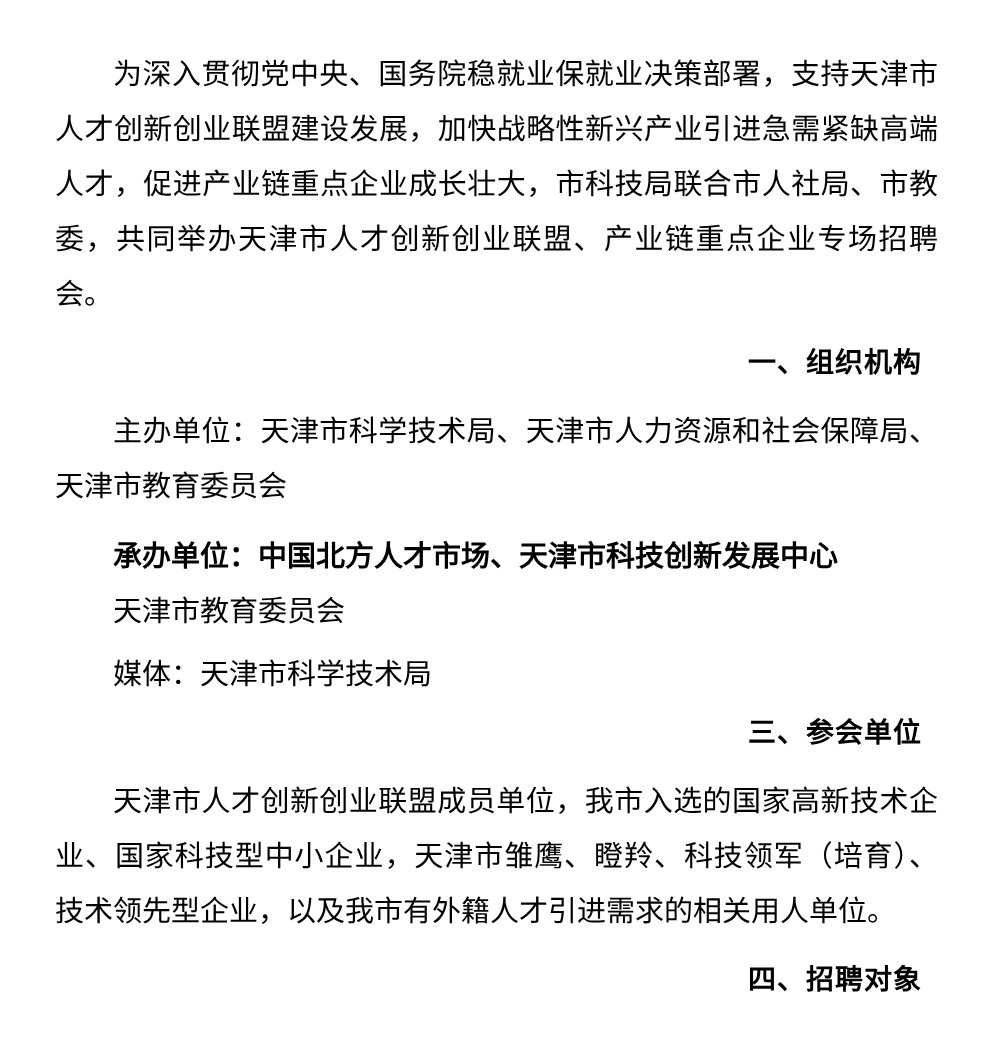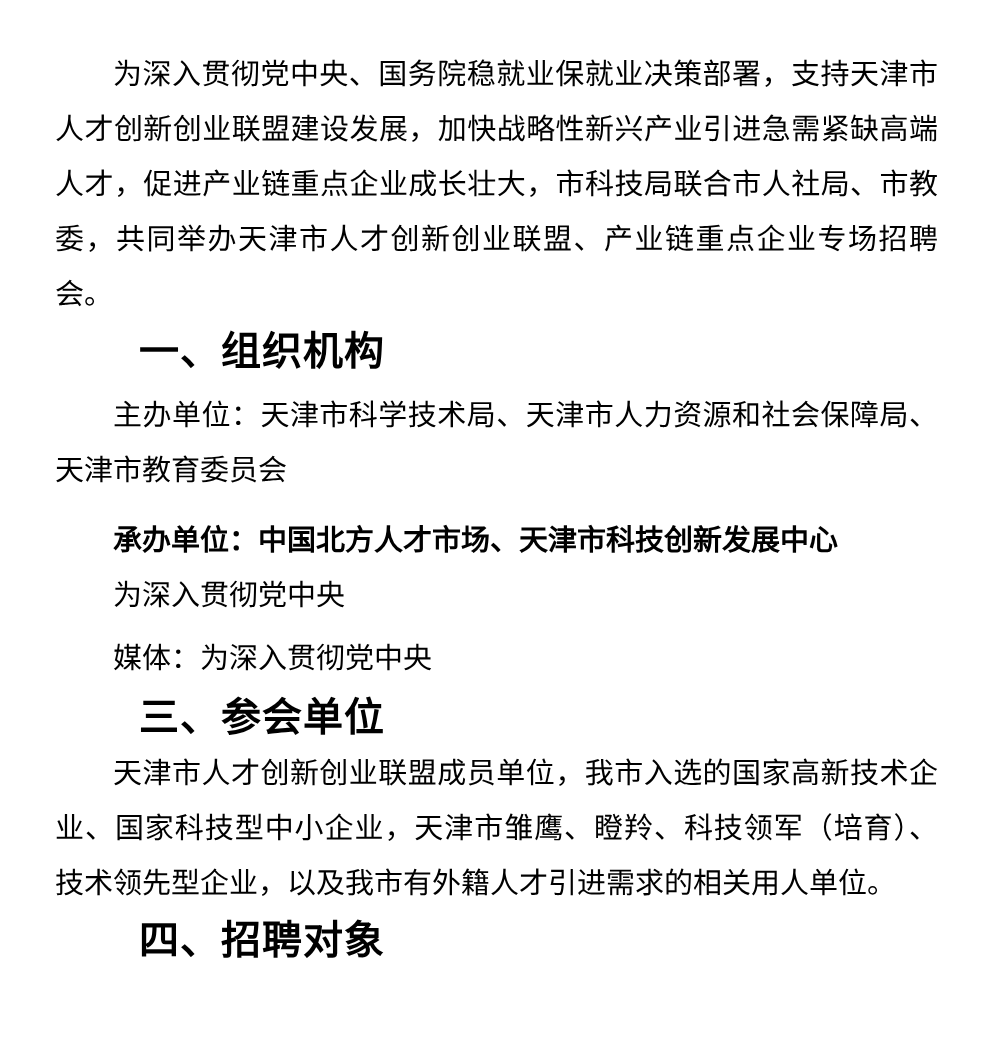--- a/index.html
+++ b/index.html
@@ -29,27 +29,28 @@
     text-align: justify;
     text-justify: inter-character;
     -ms-text-justify: inter-ideograph;
     text-indent: 2em;
     font-weight: 400;
     letter-spacing: 0;
     word-break: break-all;
   }
   
   .heading {
-    margin: 4px;
+    margin: 16px;
     font-family: "Liberation Sans", "DejaVu Sans", sans-serif;
     font-weight: 700;
-    font-size: 40px;
+    font-size: 28px;
     line-height: 50px;
     text-indent: 2em;
     letter-spacing: 1px;
+    text-align: right;
   }
   
   .gap-6  { margin-top: 6px; }
   .gap-8  { margin-top: 8px; }
   .gap-9  { margin-top: 9px; }
   .gap-12 { margin-top: 12px; }
   .gap-15 { margin-top: 15px; font-weight: bold; }
   .gap-19 { margin-top: 19px; }
 </style>
 </head>
@@ -59,24 +60,24 @@
 
   <p class="para">为深入贯彻党中央、国务院稳就业保就业决策部署，支持天津市人才创新创业联盟建设发展，加快战略性新兴产业引进急需紧缺高端人才，促进产业链重点企业成长壮大，市科技局联合市人社局、市教委，共同举办天津市人才创新创业联盟、产业链重点企业专场招聘会。</p>
 
   <h2 class="heading">一、组织机构</h2>
 
   <p class="para gap-12">主办单位：天津市科学技术局、天津市人力资源和社会保障局、天津市教育委员会</p>
 
   <p class="para gap-15">承办单位：中国北方人才市场、天津市科技创新发展中心</p>
 
 
-  <p class="para">为深入贯彻党中央</p>
+  <p class="para">天津市教育委员会</p>
 
 
-  <p class="para gap-8">媒体：为深入贯彻党中央</p>
+  <p class="para gap-8">媒体：天津市科学技术局</p>
 
   <h2 class="heading gap-6">三、参会单位</h2>
 
   <p class="para">天津市人才创新创业联盟成员单位，我市入选的国家高新技术企业、国家科技型中小企业，天津市雏鹰、瞪羚、科技领军（培育）、技术领先型企业，以及我市有外籍人才引进需求的相关用人单位。</p>
 
   <h2 class="heading">四、招聘对象</h2>
 
 </div>
 
 </body></html>

